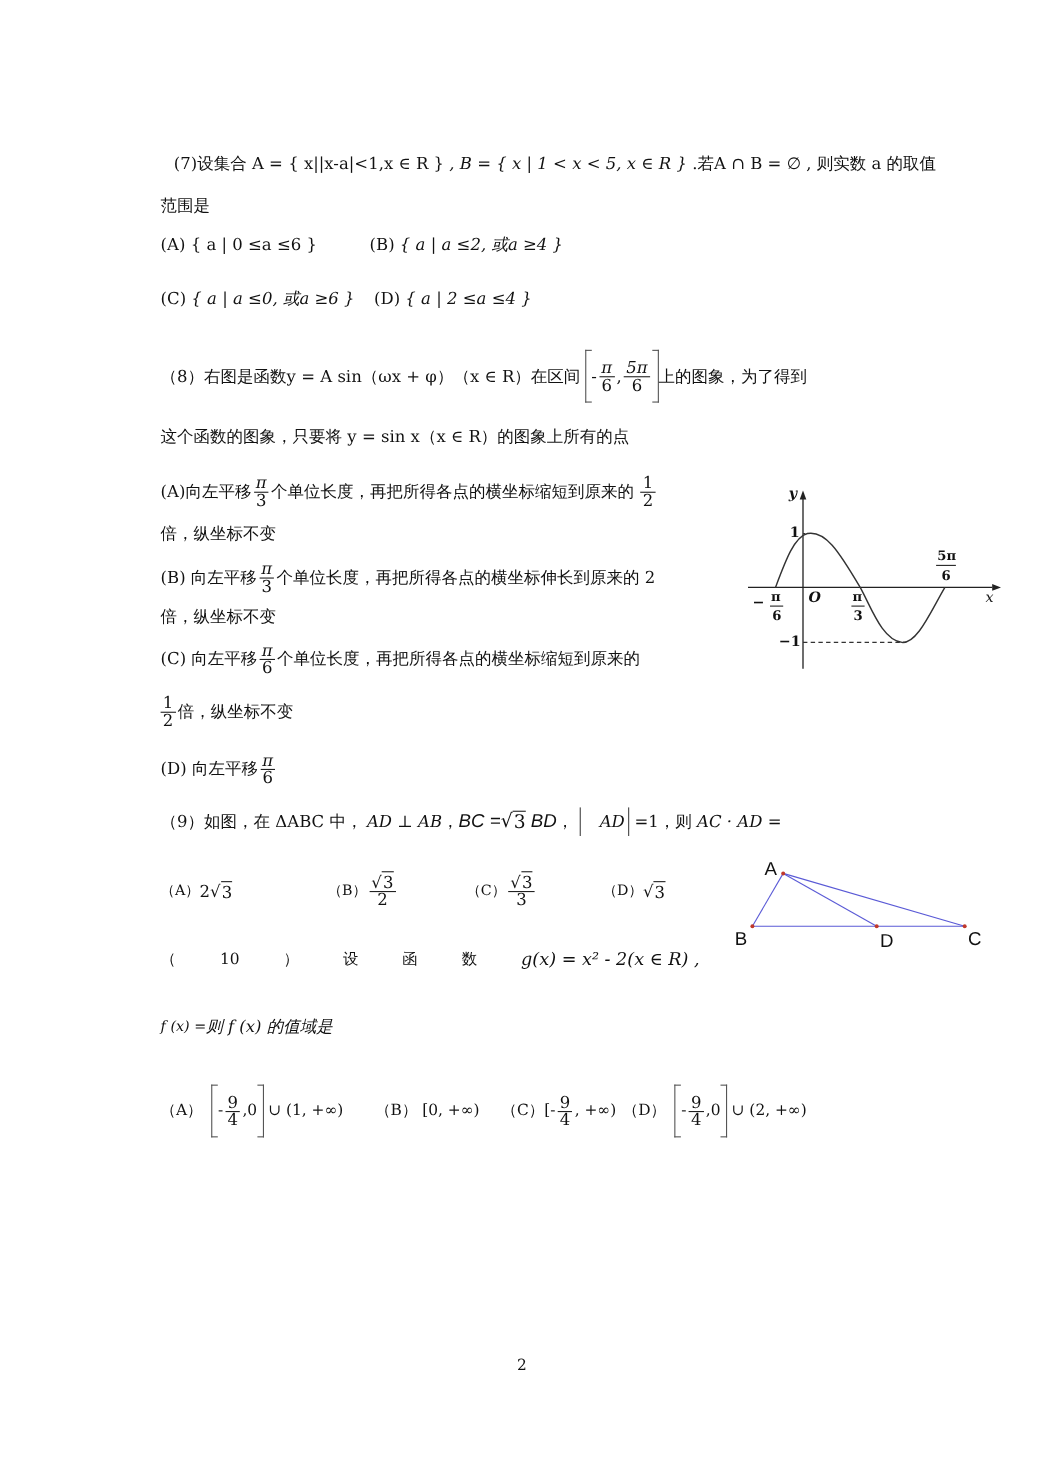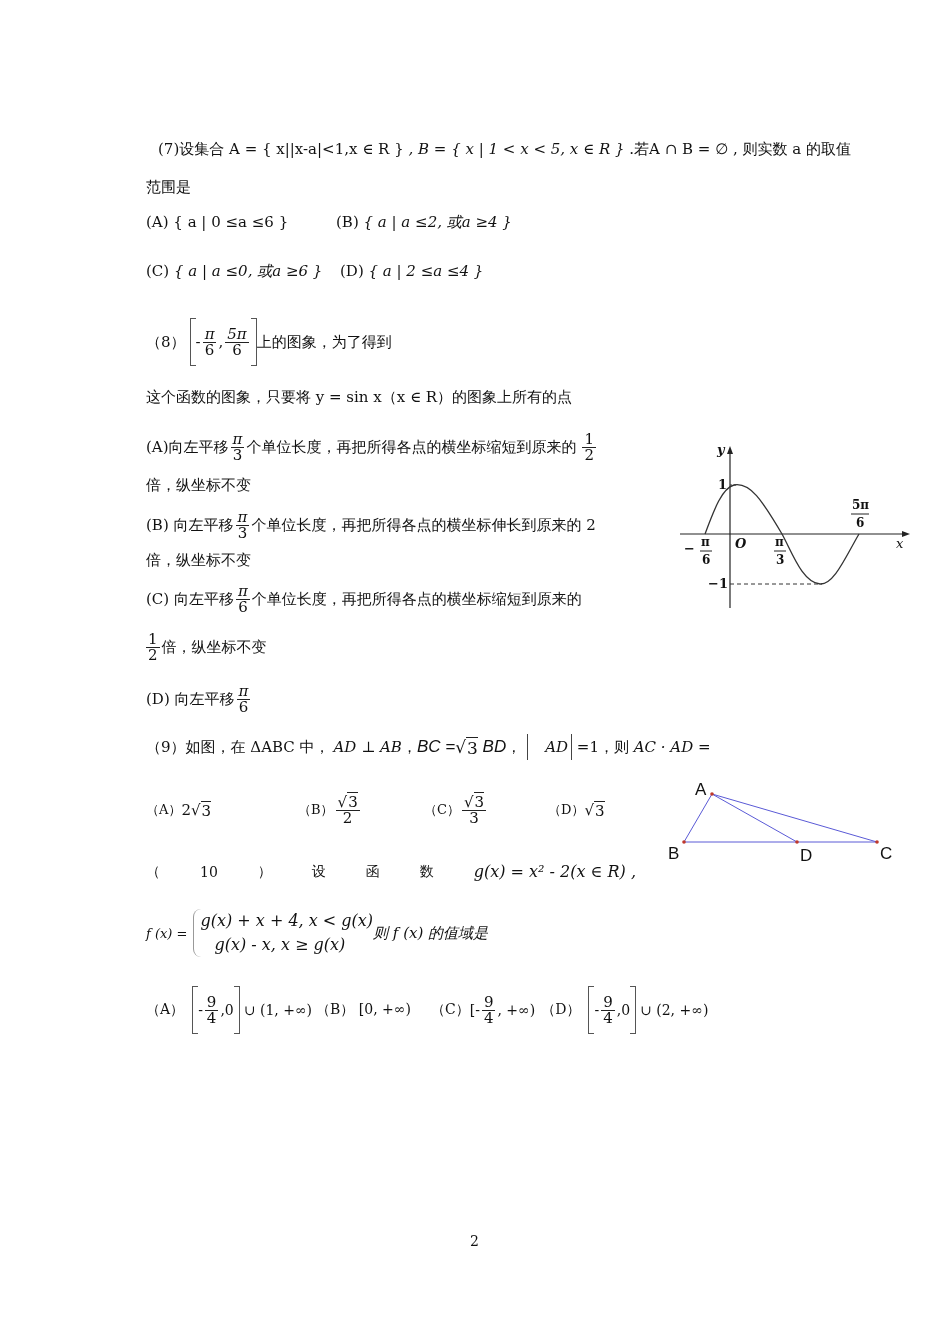--- a/index.html
+++ b/index.html
@@ -43,20 +43,21 @@
   <span>(C)</span>
   <span class="it">{ a | a ≤0, 或a ≥6 }</span>
 </div>
 <div class="abs" style="left:340px;top:262px;">
   <span>(D)</span>
   <span class="it">{ a | 2 ≤a ≤4 }</span>
 </div>
 
 <div class="abs" style="left:146px;top:316px;height:52px;display:flex;align-items:center;">
   <span>（8）</span>
+  <span>右图是函数y = A sin（ωx + φ）（x ∈ R）在区间</span>
   <span class="bracket l" style="margin-left:4px;"></span>
   <span>-</span>
   <span class="frac it">
       <span class="num">π</span>
       <span class="den" style="font-style:normal">6</span>
     </span>,
   <span class="frac it">
       <span class="num">5π</span>
       <span class="den" style="font-style:normal">6</span>
     </span>
@@ -213,43 +214,37 @@
   <span>10</span>
   <span>）</span>
   <span>设</span>
   <span>函</span>
   <span>数</span>
   <span class="it" style="font-size:16px;">g(x) = x² - 2(x ∈ R) ,</span>
 </div>
 
 <div class="abs" style="left:146px;top:906px;height:54px;display:flex;align-items:center;">
   <span class="it" style="font-size:13px;">f (x) =</span>
-  <span class="piecewise" style="margin-left:6px;">
-    <span class="cases">
-      <span class="it" style="font-size:16px;">g(x) + x + 4, x &lt; g(x)</span>
-      <span class="it" style="font-size:16px;padding-left:14px;">g(x) - x, x ≥ g(x)</span>
-    </span>
-  </span>
   <span style="margin-left:0;font-style:italic;">则 f (x) 的值域是</span>
 </div>
 
 <div class="abs" style="left:146px;top:984px;height:52px;display:flex;align-items:center;font-size:14px;">
   <span style="display:flex;align-items:center;">
     <span>（A）</span>
     <span class="bracket l" style="margin-left:8px;"></span>
     <span>-</span>
     <span class="frac">
         <span class="num">9</span>
         <span class="den">4</span>
       </span>
     <span>,0</span>
     <span class="bracket r"></span>
     <span style="margin-left:4px;">∪ (1, +∞)</span>
   </span>
-  <span style="margin-left:4px;">
+  <span style="margin-left:29px;">
     <span>（B）</span>
     <span>[0, +∞)</span>
   </span>
   <span style="display:flex;align-items:center;margin-left:20px;">
     <span>（C）</span>
     <span>[-</span>
     <span class="frac">
         <span class="num">9</span>
         <span class="den">4</span>
       </span>

